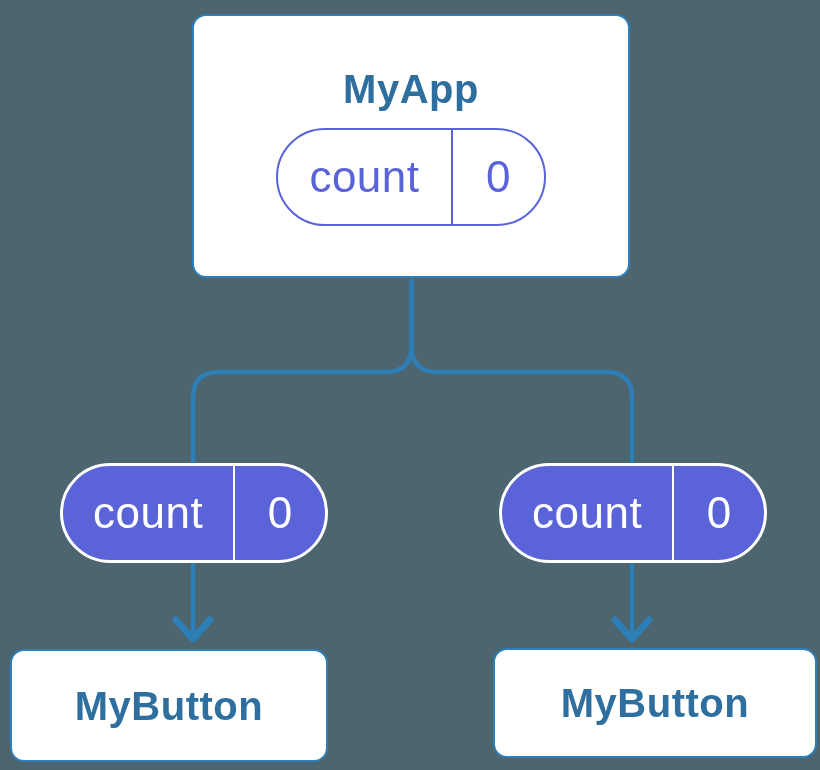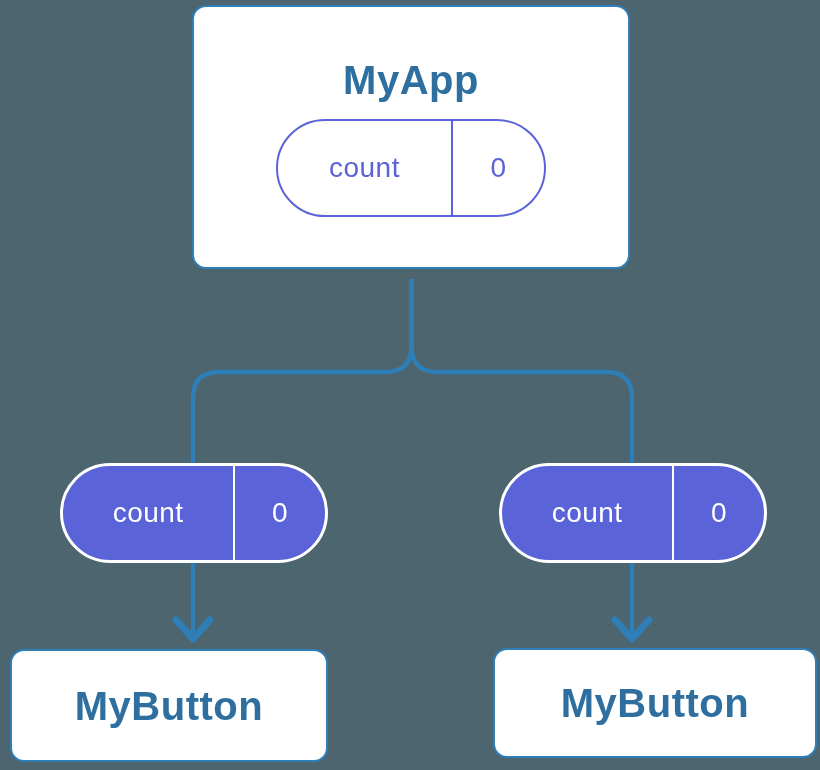--- a/index.html
+++ b/index.html
@@ -40,21 +40,21 @@
     position:absolute;
     background:var(--card-white);
     border:2px solid var(--connector-blue);
     border-radius:14px;
     display:flex;
     flex-direction:column;
     align-items:center;
     justify-content:center;
   }
   .card-root{
-    left:192px;top:5px;width:438px;height:264px;
+    left:192px;top:14px;width:438px;height:264px;
     gap:16px;
   }
   .card-leaf-left{left:10px;top:649px;width:318px;height:113px;}
   .card-leaf-right{left:493px;top:648px;width:324px;height:110px;}
   .component-title{
     font-size:40px;
     font-weight:600;
     color:var(--component-text-blue);
     letter-spacing:0.5px;
     line-height:1.15;
@@ -79,21 +79,21 @@
     border:3px solid var(--card-white);
   }
   .pill-solid .pill-cell{color:#FFFFFF;}
   .pill-solid .pill-value{border-left:2.5px solid #FFFFFF;}
   .pill-solid-left{left:60px;top:463px;}
   .pill-solid-right{left:499px;top:463px;}
   .pill-cell{
     display:flex;
     align-items:center;
     justify-content:center;
-    font-size:28px;
+    font-size:44px;
     font-weight:400;
     letter-spacing:0.5px;
   }
   .pill-name{width:65%;}
   .pill-value{width:35%;}
 </style>
 </head>
 <body>
 
 <div class="stage">

